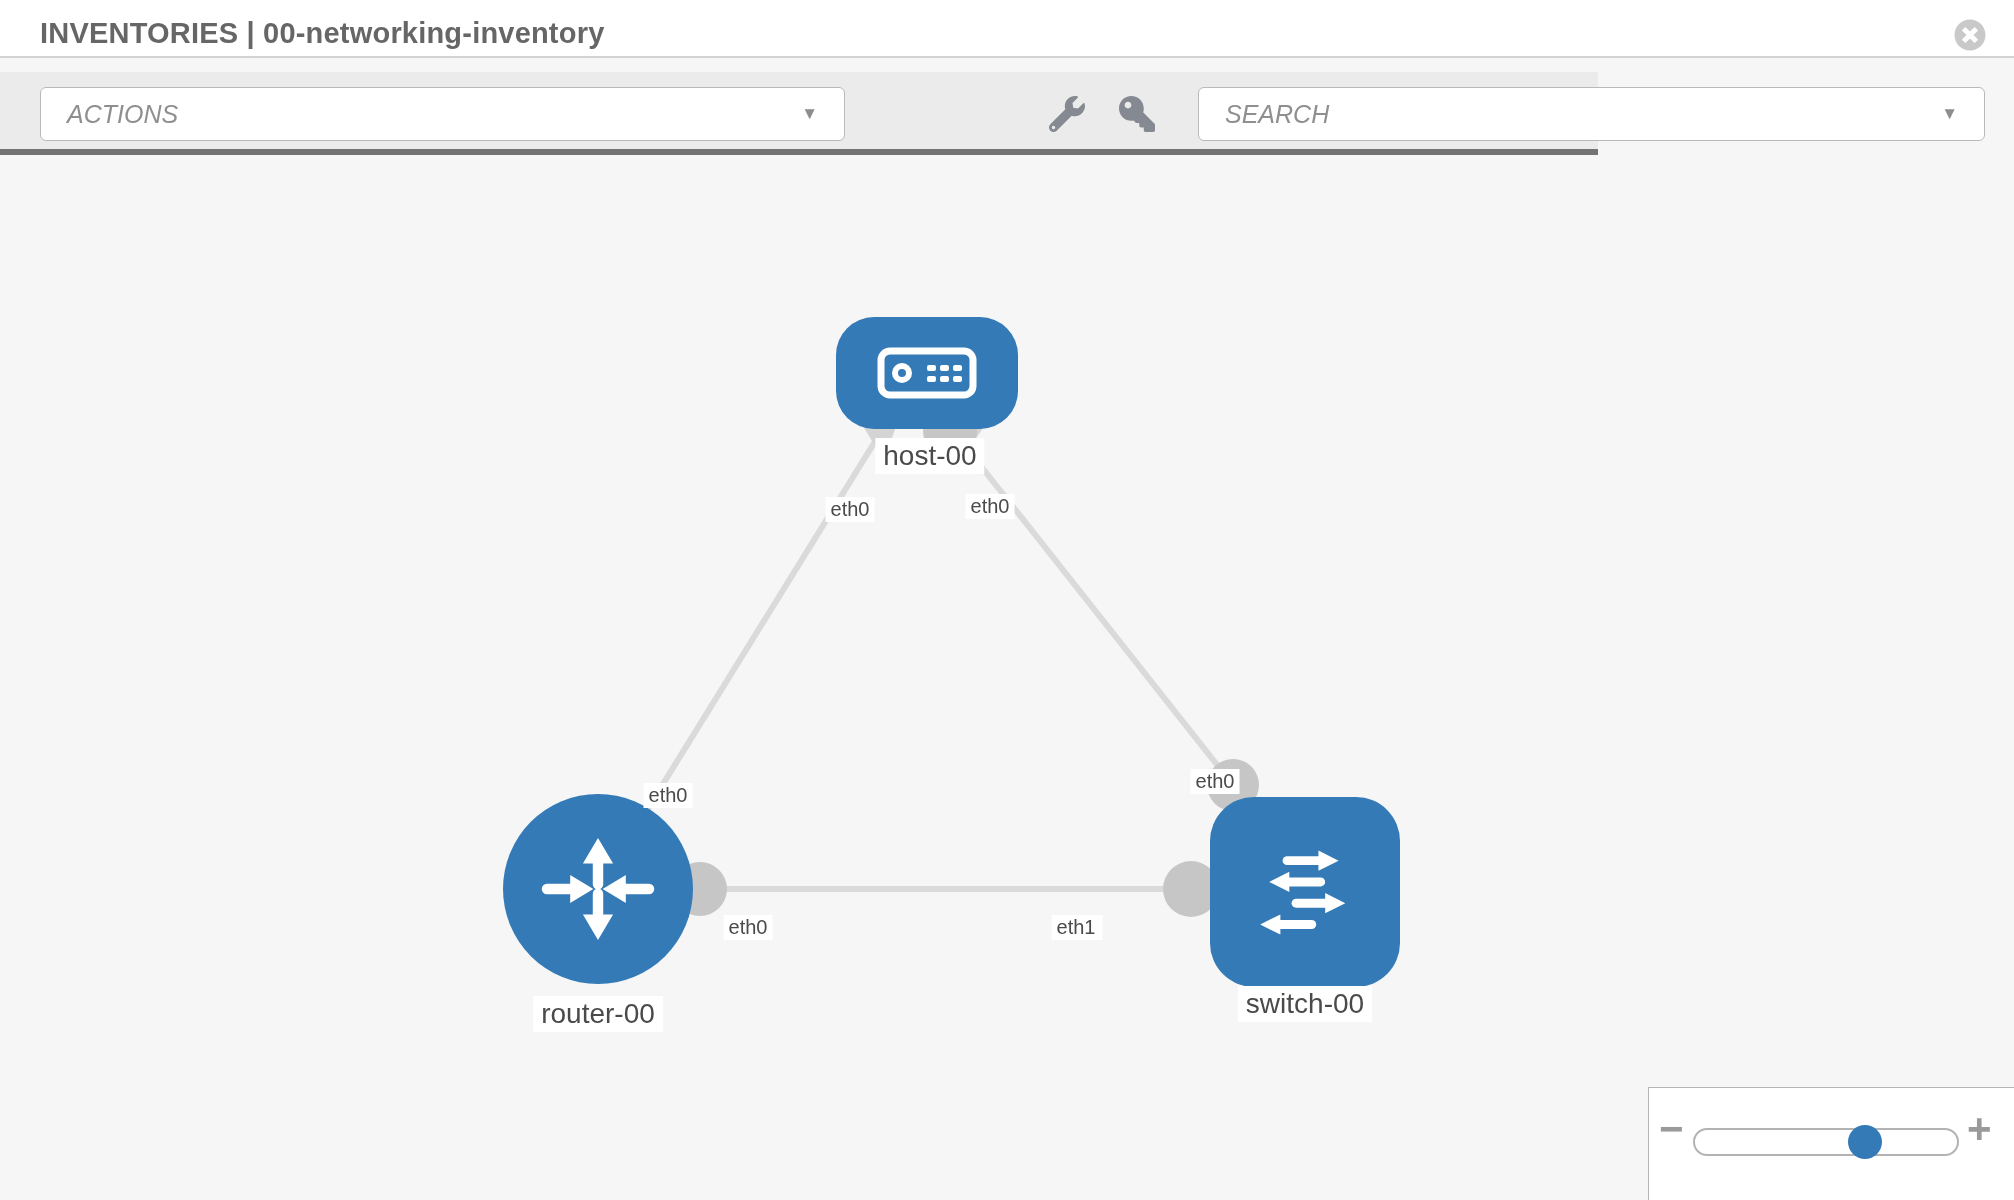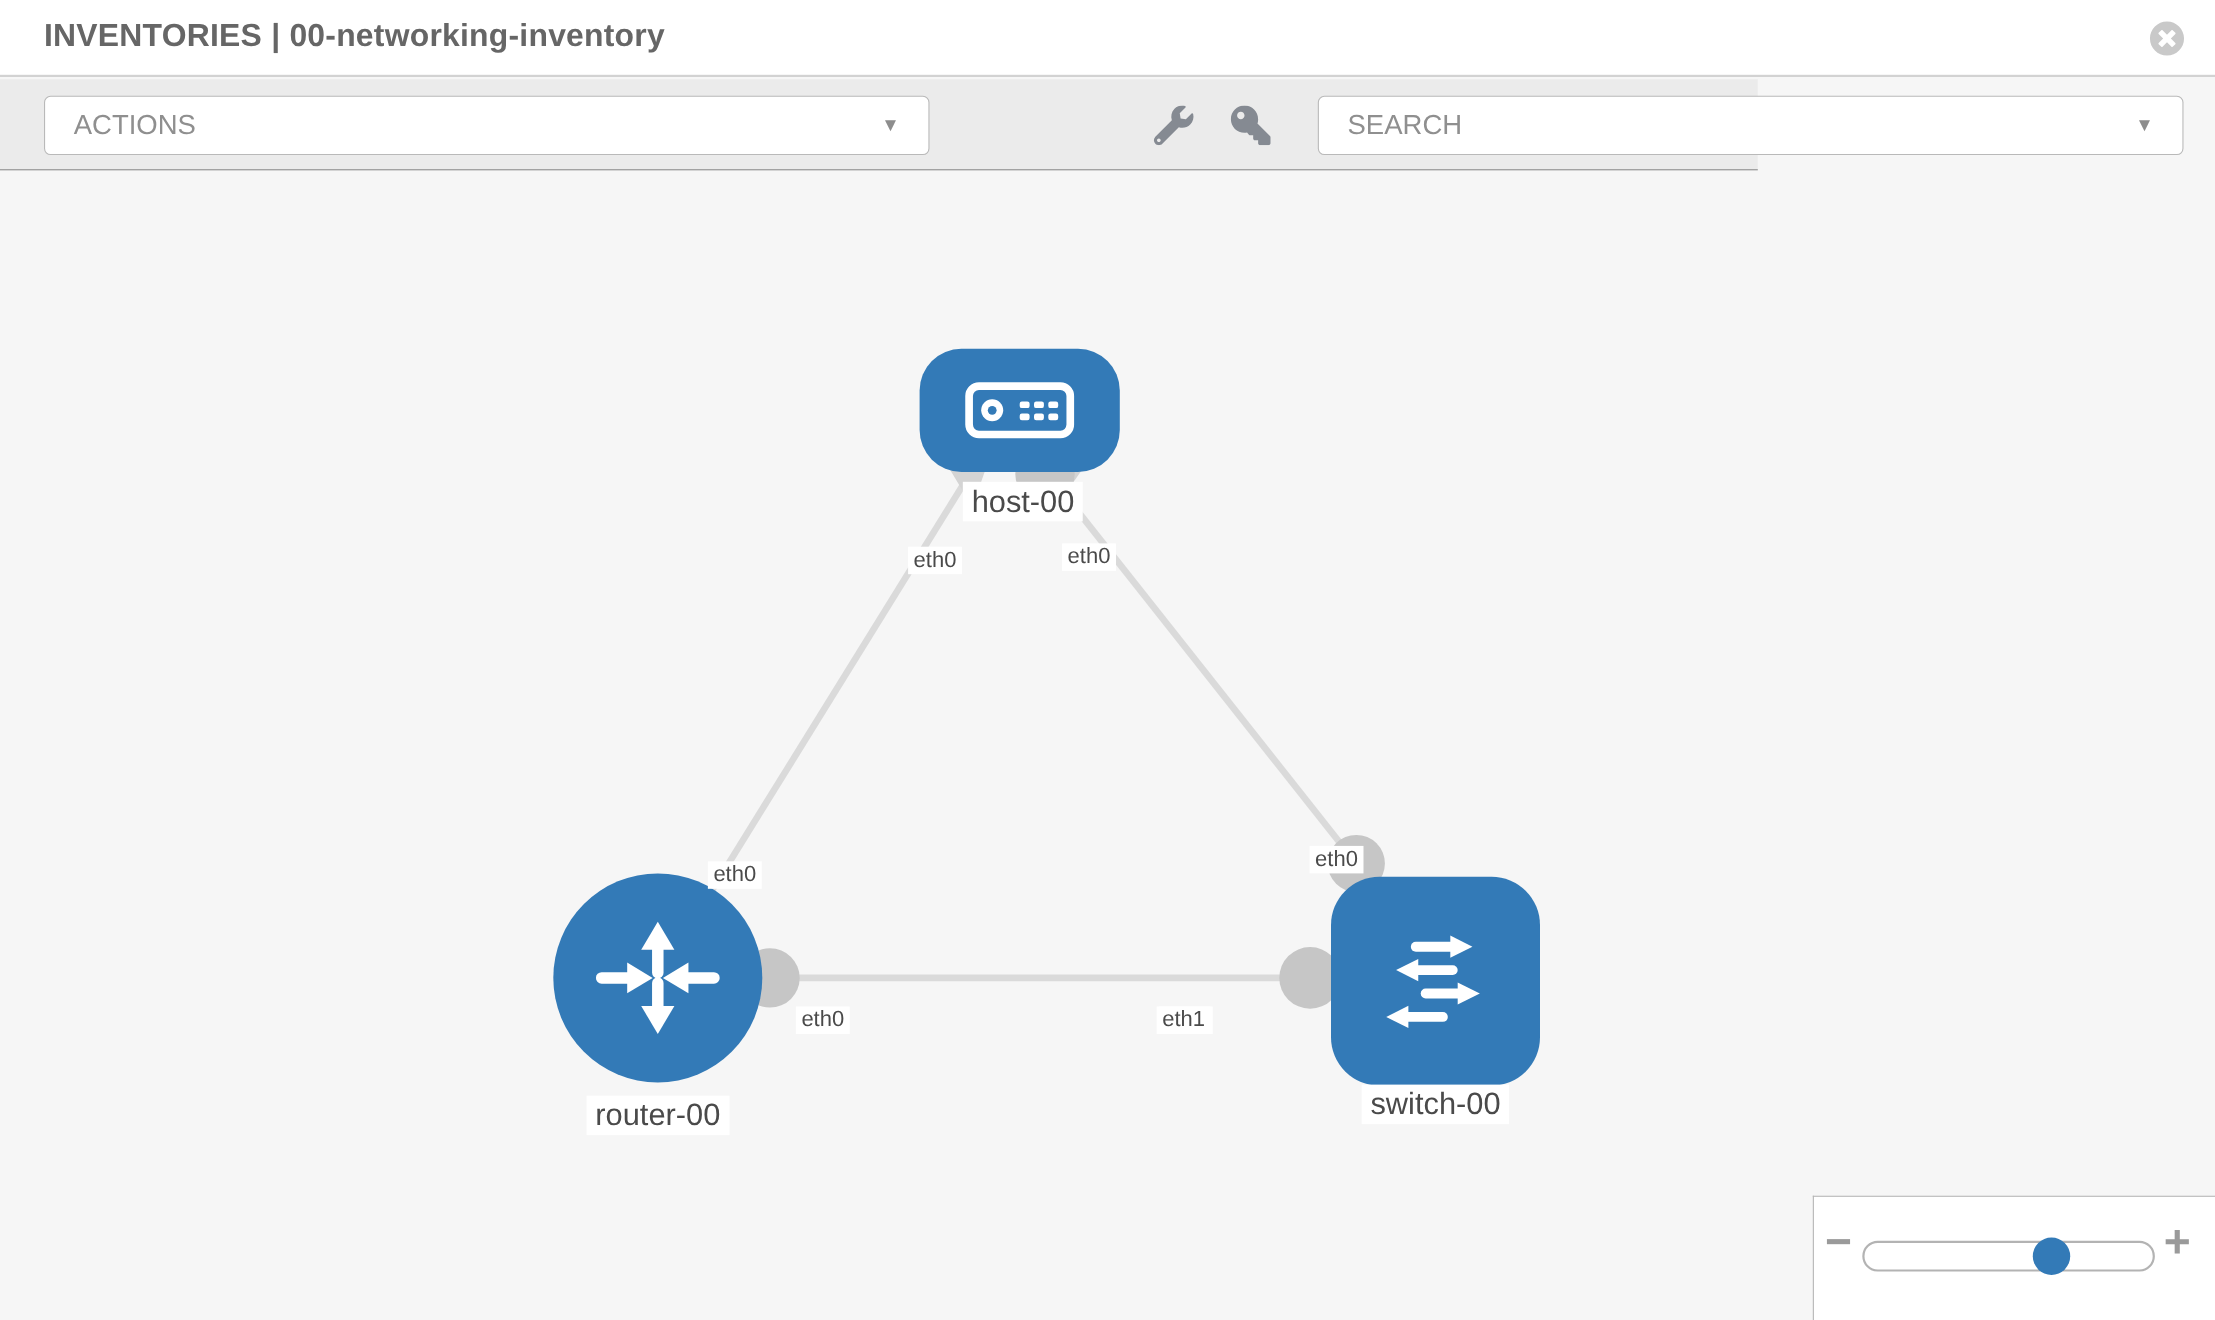--- a/index.html
+++ b/index.html
@@ -1,29 +1,29 @@
 <!DOCTYPE html>
 <html><head>
 <meta charset="utf-8">
 <style>
   * { margin:0; padding:0; box-sizing:border-box; }
   html,body { width:2014px; height:1200px; overflow:hidden;
     font-family:"Liberation Sans", sans-serif; background:#f6f6f6; }
 
   
-  .hdr { position:absolute; top:0; left:0; width:2014px; height:70px;
+  .hdr { position:absolute; top:0; left:0; width:2014px; height:58px;
     background:#ffffff; border-bottom:2px solid #d2d2d2;text-align:center; }
   .hdr h1 { position:absolute; left:40px; top:17px; font-size:29px; font-weight:bold;
     color:#666666; letter-spacing:0.2px; }
   .close-btn { position:absolute; right:28px; top:19px; width:32px; height:32px; cursor:pointer; }
   .close-btn svg { width:32px; height:32px; fill:#c9c9c9; }
 
   
   .tbar { position:absolute; top:72px; left:0; width:1598px; height:83px;
-    background:#ebebeb; border-bottom:1px solid #737373; }
+    background:#ebebeb; border-bottom:6px solid #737373;font-style:italic; }
   .dd { position:absolute; top:15px; height:54px; background:#ffffff;
     border:1px solid #b9b9b9; border-radius:6px; display:flex; align-items:center;
     justify-content:space-between; padding:0 26px; color:#8f8f8f; font-size:25px;
     cursor:pointer; }
   .dd .caret { font-size:17px; color:#8d8d8d; }
   .dd-actions { left:40px; width:805px; }
   .dd-search  { left:1198px; width:787px; }
   .tool-ic { position:absolute; top:24px; width:38px; height:36px; cursor:pointer; }
   .tool-ic svg { width:100%; height:100%; fill:#858a92; }
   .ic-wrench { left:1048px; }

